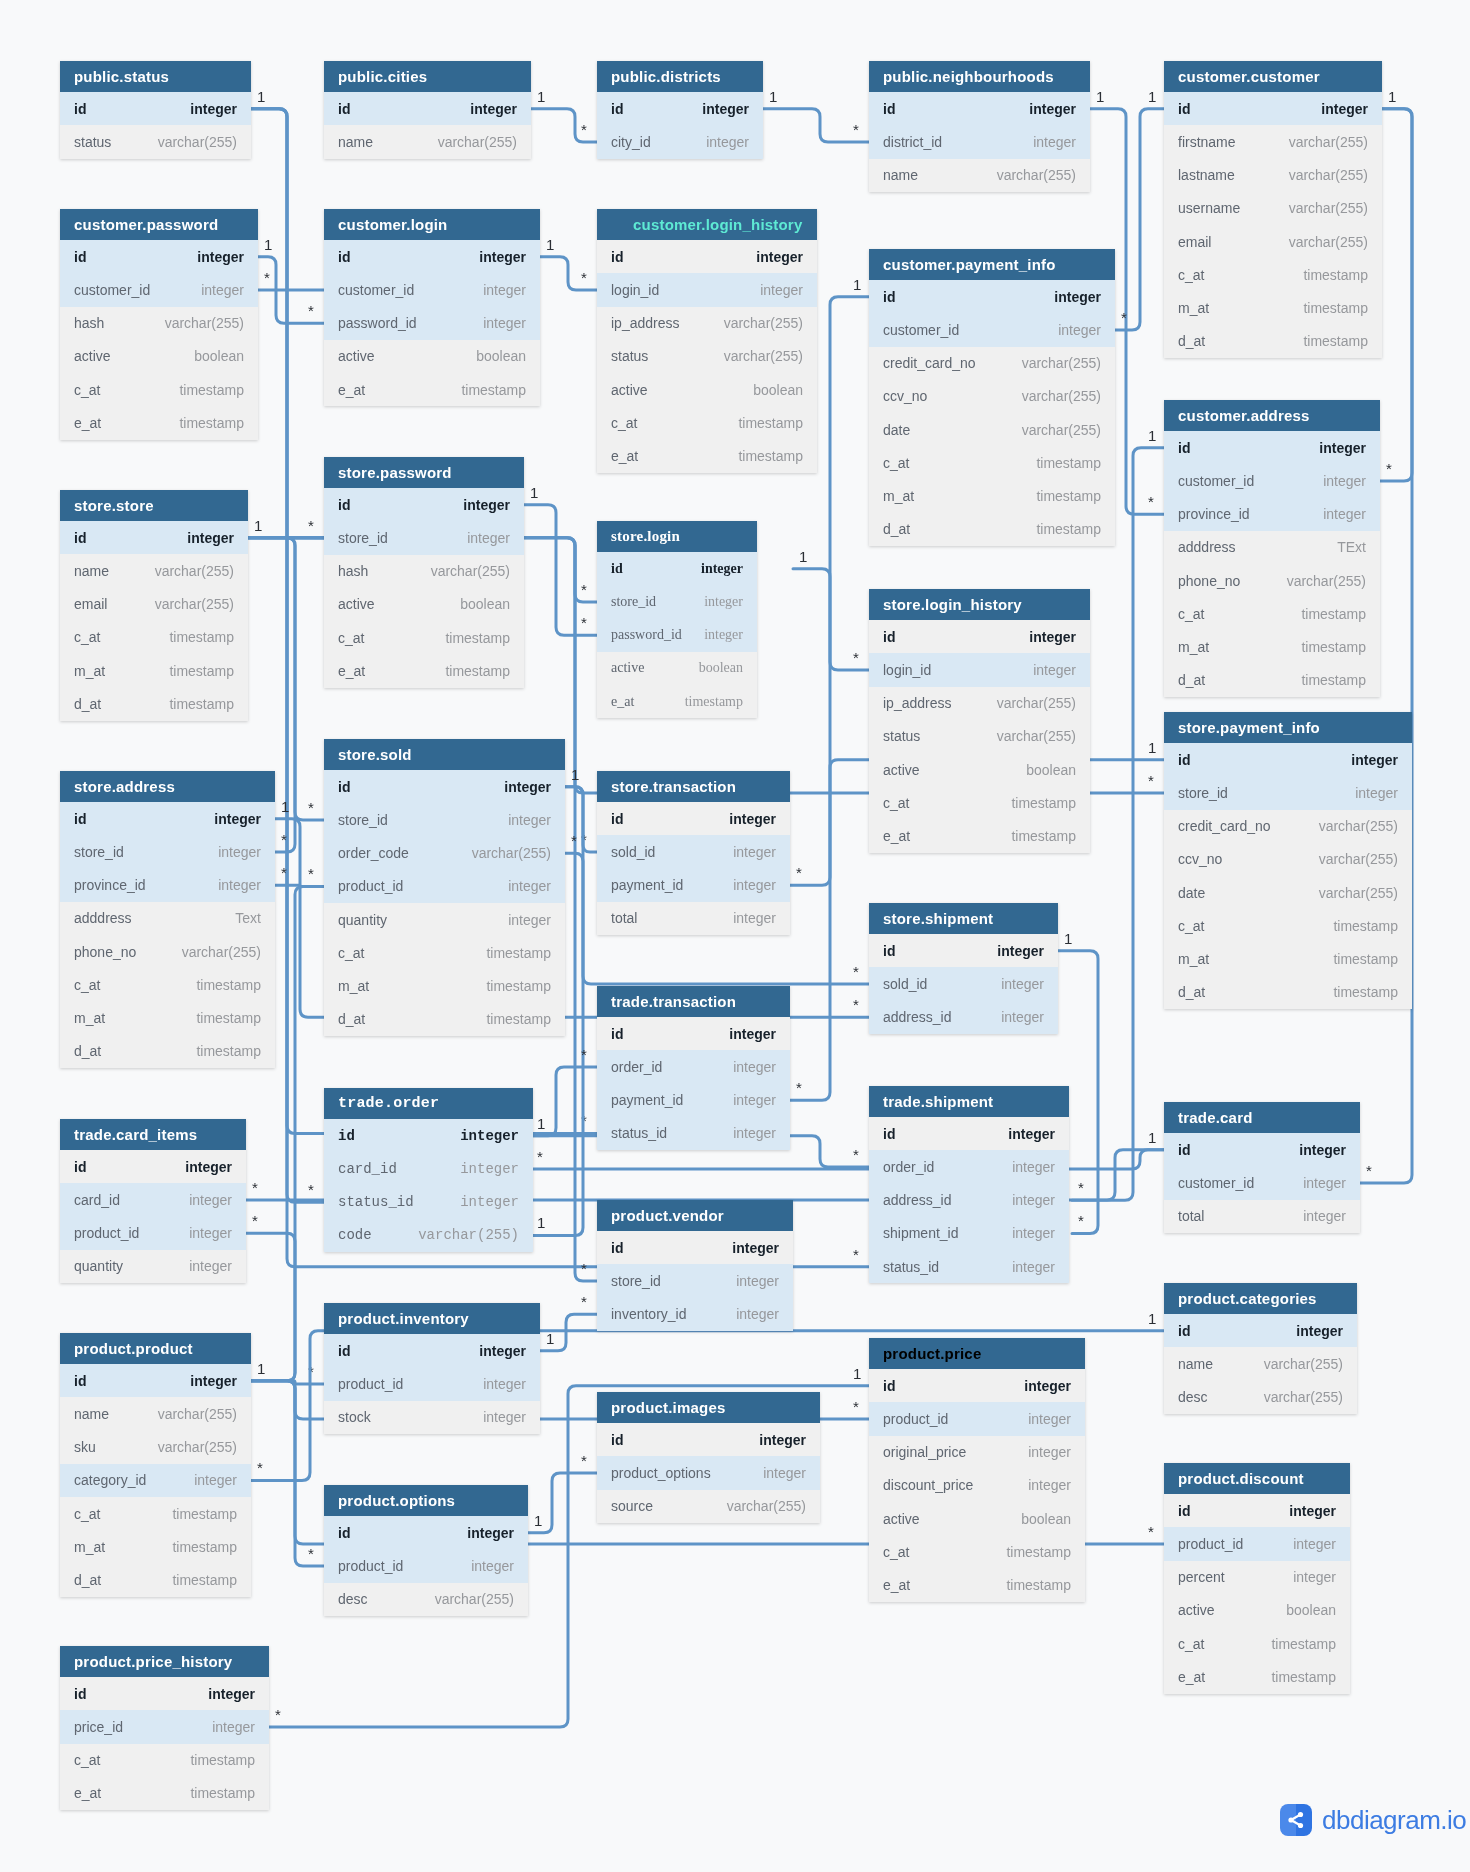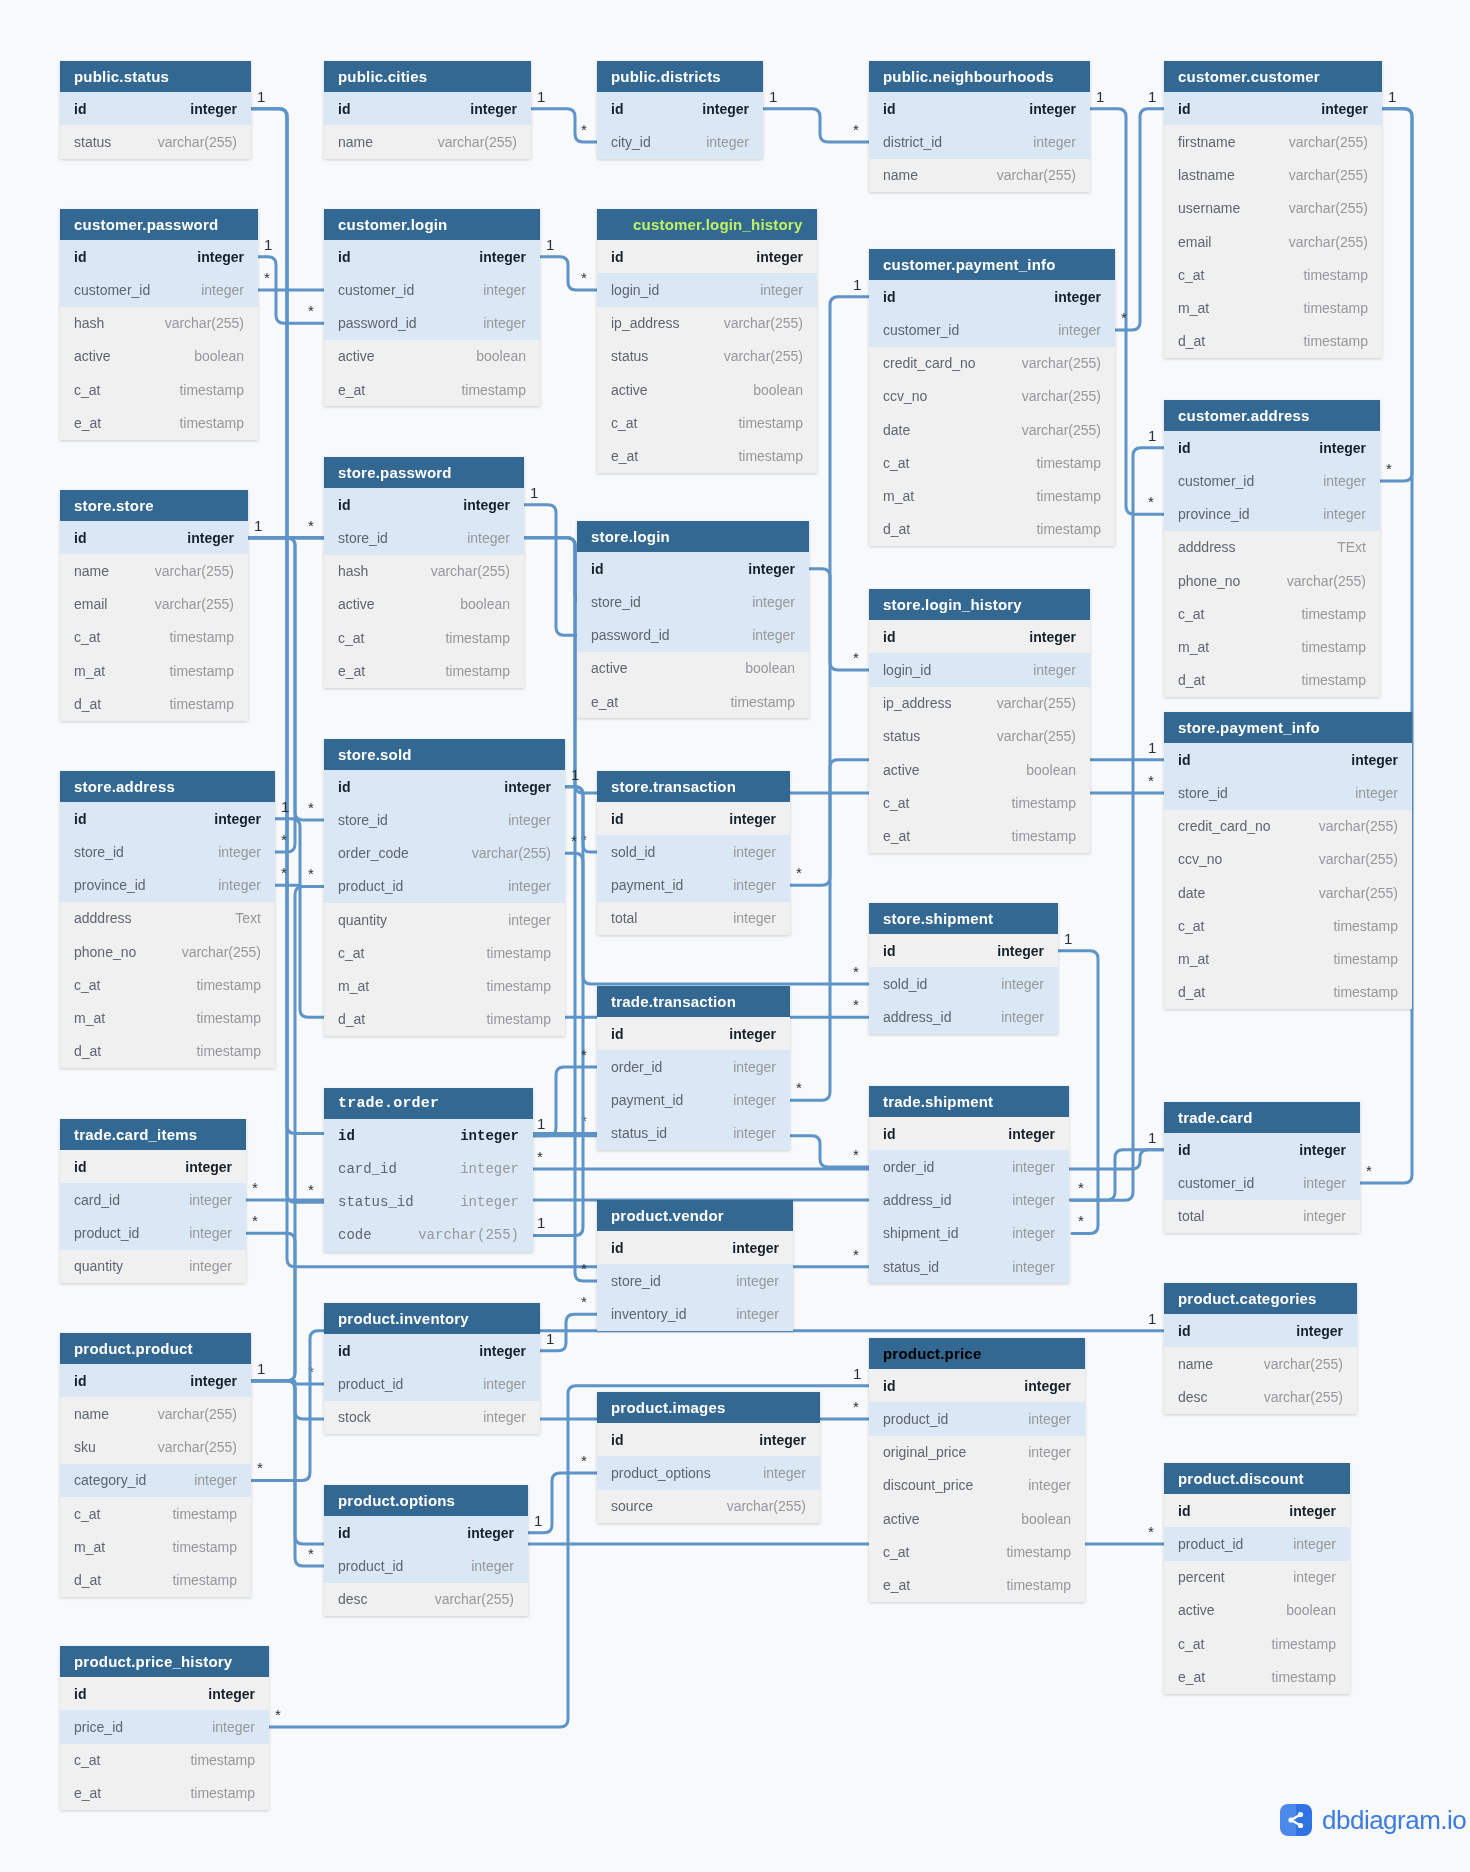--- a/index.html
+++ b/index.html
@@ -265,21 +265,21 @@
         <div class="row" style="background: rgb(240, 240, 240);">
           <span class="fname">active</span>
           <span class="ftype">boolean</span>
         </div>
         <div class="row" style="background: rgb(240, 240, 240);">
           <span class="fname">e_at</span>
           <span class="ftype">timestamp</span>
         </div>
       </div>
       <div class="db-table" style="left: 597px; top: 209px; width: 220px;">
-        <div class="hdr" style="background: rgb(50, 104, 145); color: #bef264; padding-left: 36px;">customer.login_history</div>
+        <div class="hdr" style="background: rgb(50, 104, 145); color: #5eead4; padding-left: 36px;">customer.login_history</div>
         <div class="row pk" style="background: rgb(240, 240, 240);">
           <span class="fname">id</span>
           <span class="ftype">integer</span>
         </div>
         <div class="row" style="background: rgb(217, 232, 244);">
           <span class="fname">login_id</span>
           <span class="ftype">integer</span>
         </div>
         <div class="row" style="background: rgb(240, 240, 240);">
           <span class="fname">ip_address</span>
@@ -419,21 +419,21 @@
         </div>
         <div class="row" style="background: rgb(240, 240, 240);">
           <span class="fname">c_at</span>
           <span class="ftype">timestamp</span>
         </div>
         <div class="row" style="background: rgb(240, 240, 240);">
           <span class="fname">e_at</span>
           <span class="ftype">timestamp</span>
         </div>
       </div>
-      <div class="db-table" style="left: 577px; top: 521px; width: 232px;">
+      <div class="db-table" style="left: 597px; top: 521px; width: 160px; font-family: Liberation Serif, serif;">
         <div class="hdr" style="background: rgb(50, 104, 145); color: rgb(255, 255, 255);">store.login</div>
         <div class="row pk" style="background: rgb(217, 232, 244);">
           <span class="fname">id</span>
           <span class="ftype">integer</span>
         </div>
         <div class="row" style="background: rgb(217, 232, 244);">
           <span class="fname">store_id</span>
           <span class="ftype">integer</span>
         </div>
         <div class="row" style="background: rgb(217, 232, 244);">

